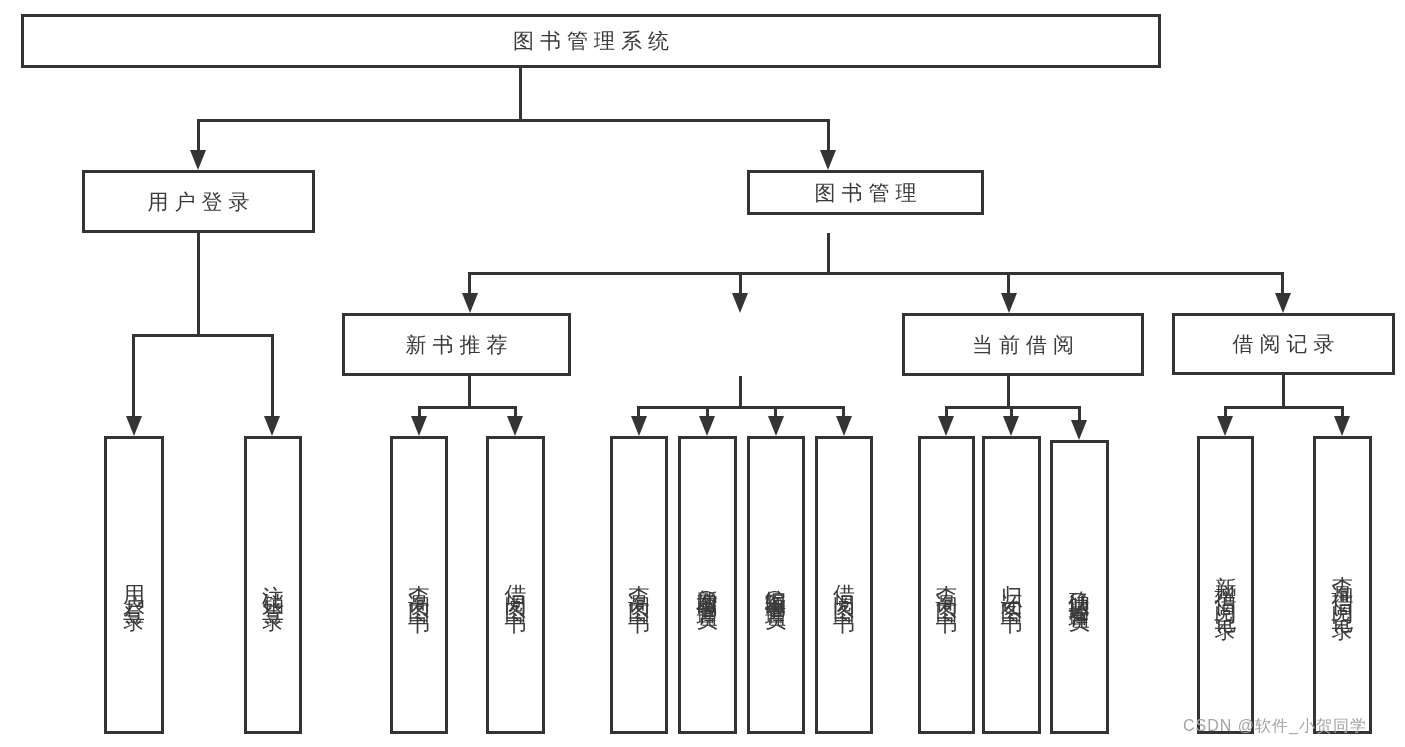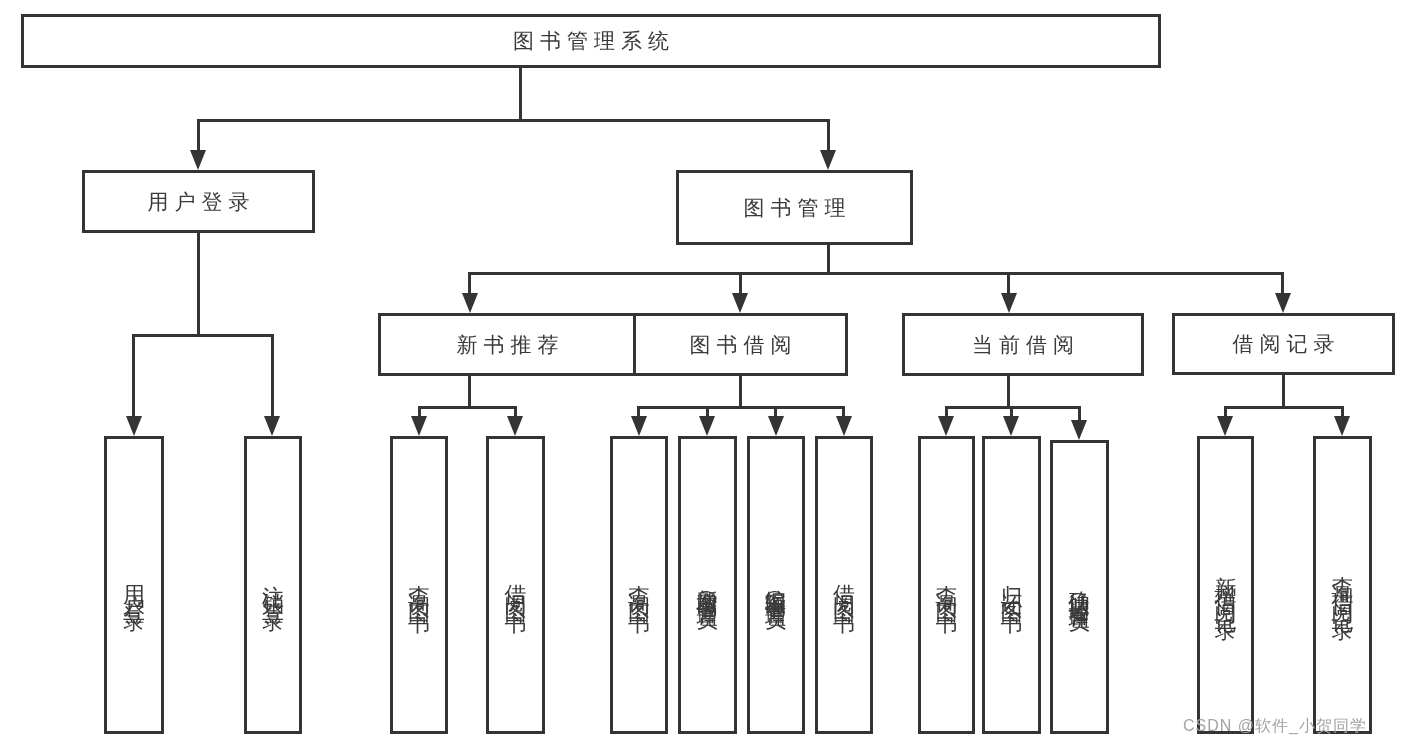--- a/index.html
+++ b/index.html
@@ -134,31 +134,28 @@
   <div class="arrowhead" style="left:1334px;top:416px"></div>
 
   <div class="node" style="left:21px;top:14px;width:1140px;height:54px">
     <span>图书管理系统</span>
   </div>
 
   <div class="node" style="left:82px;top:170px;width:233px;height:63px">
     <span>用户登录</span>
   </div>
 
-  <div class="node" style="left:676px;top:170px;width:237px;height:75px">
+  <div class="node" style="left:747px;top:170px;width:237px;height:45px">
     <span>图书管理</span>
   </div>
 
-  <div class="node" style="left:378px;top:313px;width:259px;height:63px">
+  <div class="node" style="left:342px;top:313px;width:229px;height:63px">
     <span>新书推荐</span>
   </div>
 
-  <div class="node" style="left:633px;top:313px;width:215px;height:63px">
-    <span>图书借阅</span>
-  </div>
 
   <div class="node" style="left:902px;top:313px;width:242px;height:63px">
     <span>当前借阅</span>
   </div>
 
   <div class="node" style="left:1172px;top:313px;width:223px;height:62px">
     <span>借阅记录</span>
   </div>
 
   <div class="leaf" style="left:104px;top:436px;width:60px;height:298px">

